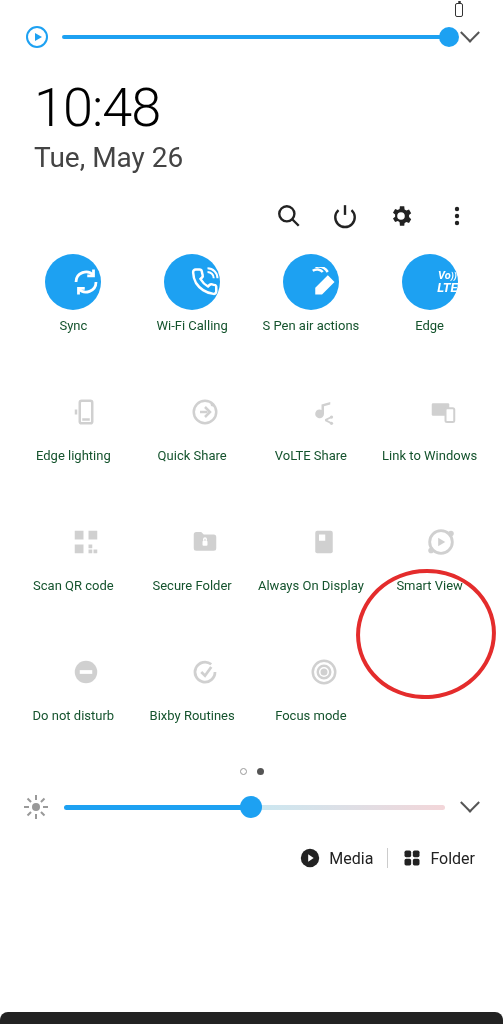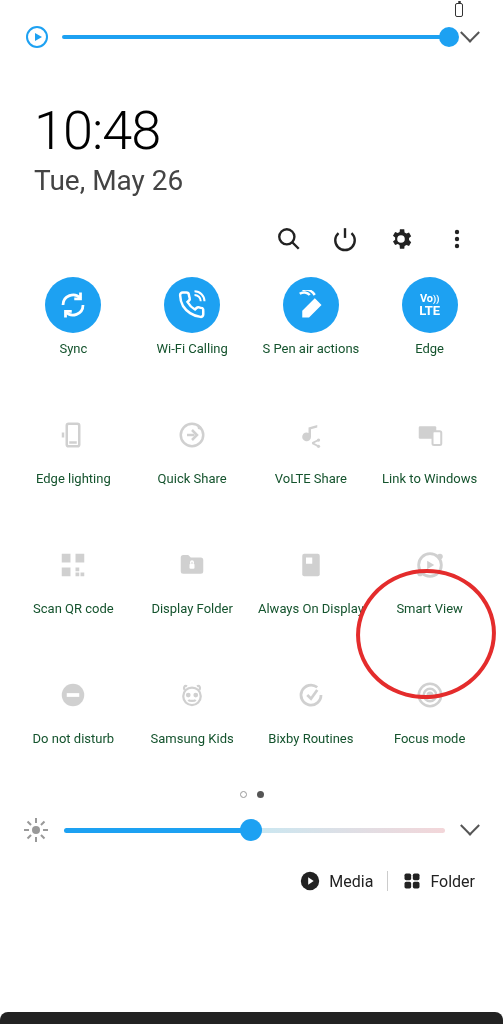--- a/index.html
+++ b/index.html
@@ -10,29 +10,29 @@
   .battery::before { content: ''; position: absolute; top: -3px; left: 2px; width: 3px; height: 2px; background: #333; border-radius: 1px; }
   
   .media-slider-row { display: flex; align-items: center; padding: 8px 26px 0 26px; gap: 14px; }
   .play-circle { width: 22px; height: 22px; border: 2px solid #1DA1F2; border-radius: 50%; display: flex; align-items: center; justify-content: center; }
   .play-tri { width: 0; height: 0; border-left: 7px solid #1DA1F2; border-top: 4px solid transparent; border-bottom: 4px solid transparent; margin-left: 2px; }
   .slider-track { flex: 1; height: 4px; background: #1DA1F2; border-radius: 2px; position: relative; }
   .slider-thumb { position: absolute; right: 0; top: 50%; transform: translate(50%, -50%); width: 20px; height: 20px; background: #1DA1F2; border-radius: 50%; }
   .chev-down { width: 14px; height: 14px; border-right: 2.5px solid #555; border-bottom: 2.5px solid #555; transform: rotate(45deg) translate(-3px,-3px); }
   
   .clock-block { padding: 28px 34px 0 34px; }
-  .clock-time { font-size: 54px; font-weight: 300; letter-spacing: -1px; color: #000; margin-top: 23px; }
+  .clock-time { font-size: 54px; font-weight: 300; letter-spacing: -1px; color: #000; }
   .clock-date { font-size: 28px; color: #444; margin-top: 2px; }
   
   .util-row { display: flex; justify-content: flex-end; align-items: center; gap: 28px; padding: 28px 32px 0 0; }
   .util-icon { width: 28px; height: 28px; display: flex; align-items: center; justify-content: center; }
   
   .tiles { display: grid; grid-template-columns: repeat(4, 1fr); padding: 24px 14px 0 14px; row-gap: 34px; }
   .tile { display: flex; flex-direction: column; align-items: center; gap: 8px; }
-  .tile-circle { width: 56px; height: 56px; border-radius: 50%; display: flex; align-items: center; justify-content: center; }
+  .tile-circle { width: 56px; height: 56px; border-radius: 50%; display: flex; align-items: center; justify-content: flex-end; font-style: italic; }
   .tile-circle.on { background: #1DA1F2; color: #fff; }
   .tile-circle.off { background: transparent; color: #bbb; }
   .tile-circle.off svg { opacity: .55; }
   .tile-label { font-size: 13px; text-align: center; color: #14532d; line-height: 1.25; min-height: 32px; }
   
   .highlight-circle { position: absolute; border: 4px solid #e42c2c; border-radius: 50%; width: 140px; height: 130px; left: 356px; top: 569px; transform: rotate(-6deg); pointer-events: none; }
   
   .page-dots { display: flex; justify-content: center; gap: 10px; padding: 28px 0 8px 0; }
   .dot { width: 7px; height: 7px; border-radius: 50%; }
   .dot.hollow { border: 1px solid #999; }
@@ -208,21 +208,21 @@
   </div>
 
   <div class="tile">
     <div class="tile-circle off">
       <svg width="30" height="30" viewBox="0 0 24 24" fill="#aaa">
           <path d="M3 6a2 2 0 0 1 2-2h4l2 2h8a2 2 0 0 1 2 2v9a2 2 0 0 1-2 2H5a2 2 0 0 1-2-2Z"></path>
           <rect x="10" y="11" width="4" height="4" rx="0.8" fill="#fff"></rect>
           <path d="M11 11V9.8a1 1 0 0 1 2 0V11" stroke="#fff" stroke-width="1.2" fill="none"></path>
         </svg>
     </div>
-    <div class="tile-label">Display Folder</div>
+    <div class="tile-label">Secure Folder</div>
   </div>
 
   <div class="tile">
     <div class="tile-circle off">
       <svg width="30" height="30" viewBox="0 0 24 24" fill="#aaa">
           <rect x="5" y="3" width="14" height="18" rx="1.6"></rect>
           <rect x="8" y="6" width="5" height="5" fill="#fff"></rect>
         </svg>
     </div>
     <div class="tile-label">Always On Display</div>
@@ -243,33 +243,20 @@
   <div class="tile">
     <div class="tile-circle off">
       <svg width="30" height="30" viewBox="0 0 24 24" fill="#aaa">
           <circle cx="12" cy="12" r="9"></circle>
           <rect x="7" y="10.5" width="10" height="3" fill="#fff"></rect>
         </svg>
     </div>
     <div class="tile-label">Do not disturb</div>
   </div>
 
-  <div class="tile">
-    <div class="tile-circle off">
-      <svg width="30" height="30" viewBox="0 0 24 24" fill="none" stroke="#aaa" stroke-width="1.8">
-          <circle cx="12" cy="13" r="7"></circle>
-          <circle cx="9" cy="12" r="1" fill="#aaa"></circle>
-          <circle cx="15" cy="12" r="1" fill="#aaa"></circle>
-          <path d="M9 16c1 1 5 1 6 0"></path>
-          <path d="M6 8c-1-2 0-4 2-3"></path>
-          <path d="M18 8c1-2 0-4-2-3"></path>
-        </svg>
-    </div>
-    <div class="tile-label">Samsung Kids</div>
-  </div>
 
   <div class="tile">
     <div class="tile-circle off">
       <svg width="30" height="30" viewBox="0 0 24 24" fill="none" stroke="#aaa" stroke-width="2.2">
           <path d="M20 12a8 8 0 1 1-3-6.2"></path>
           <polyline points="9 12 12 15 17 8"></polyline>
         </svg>
     </div>
     <div class="tile-label">Bixby Routines</div>
   </div>

